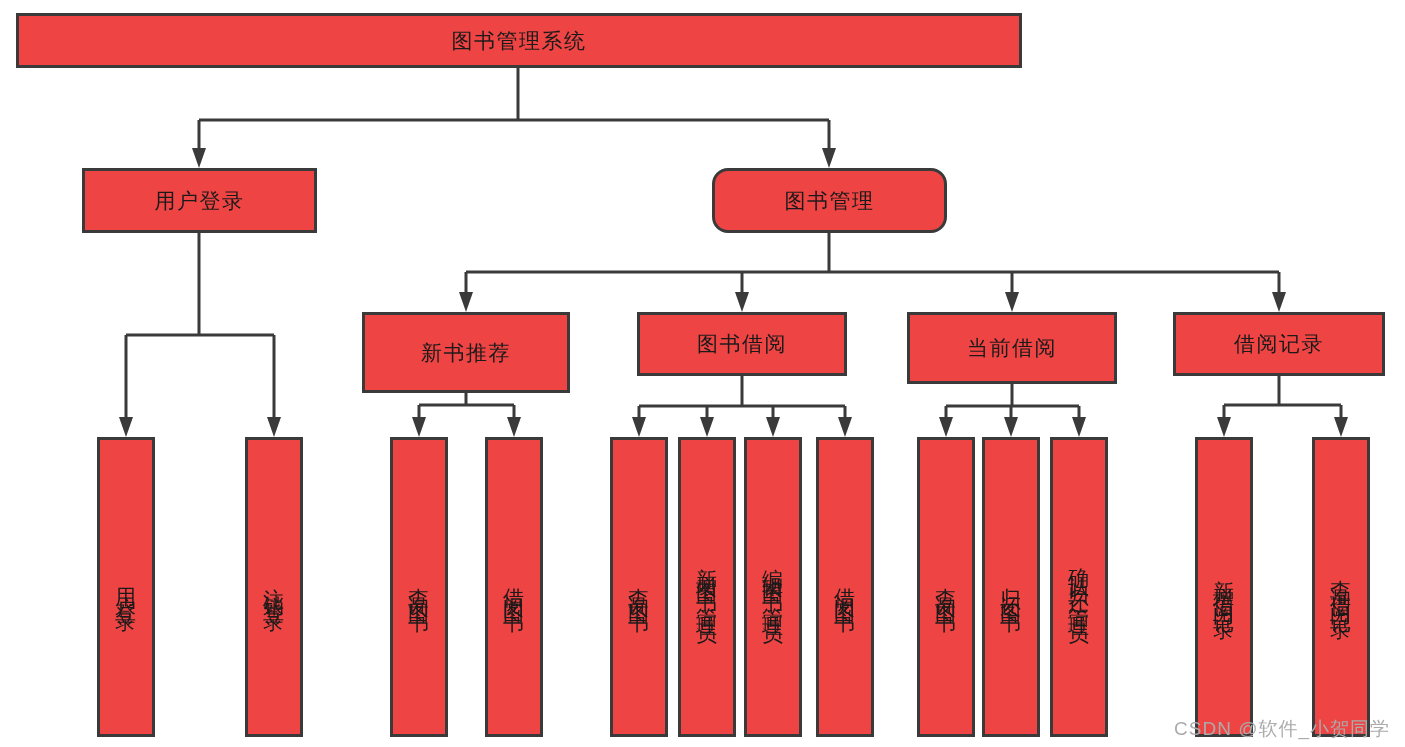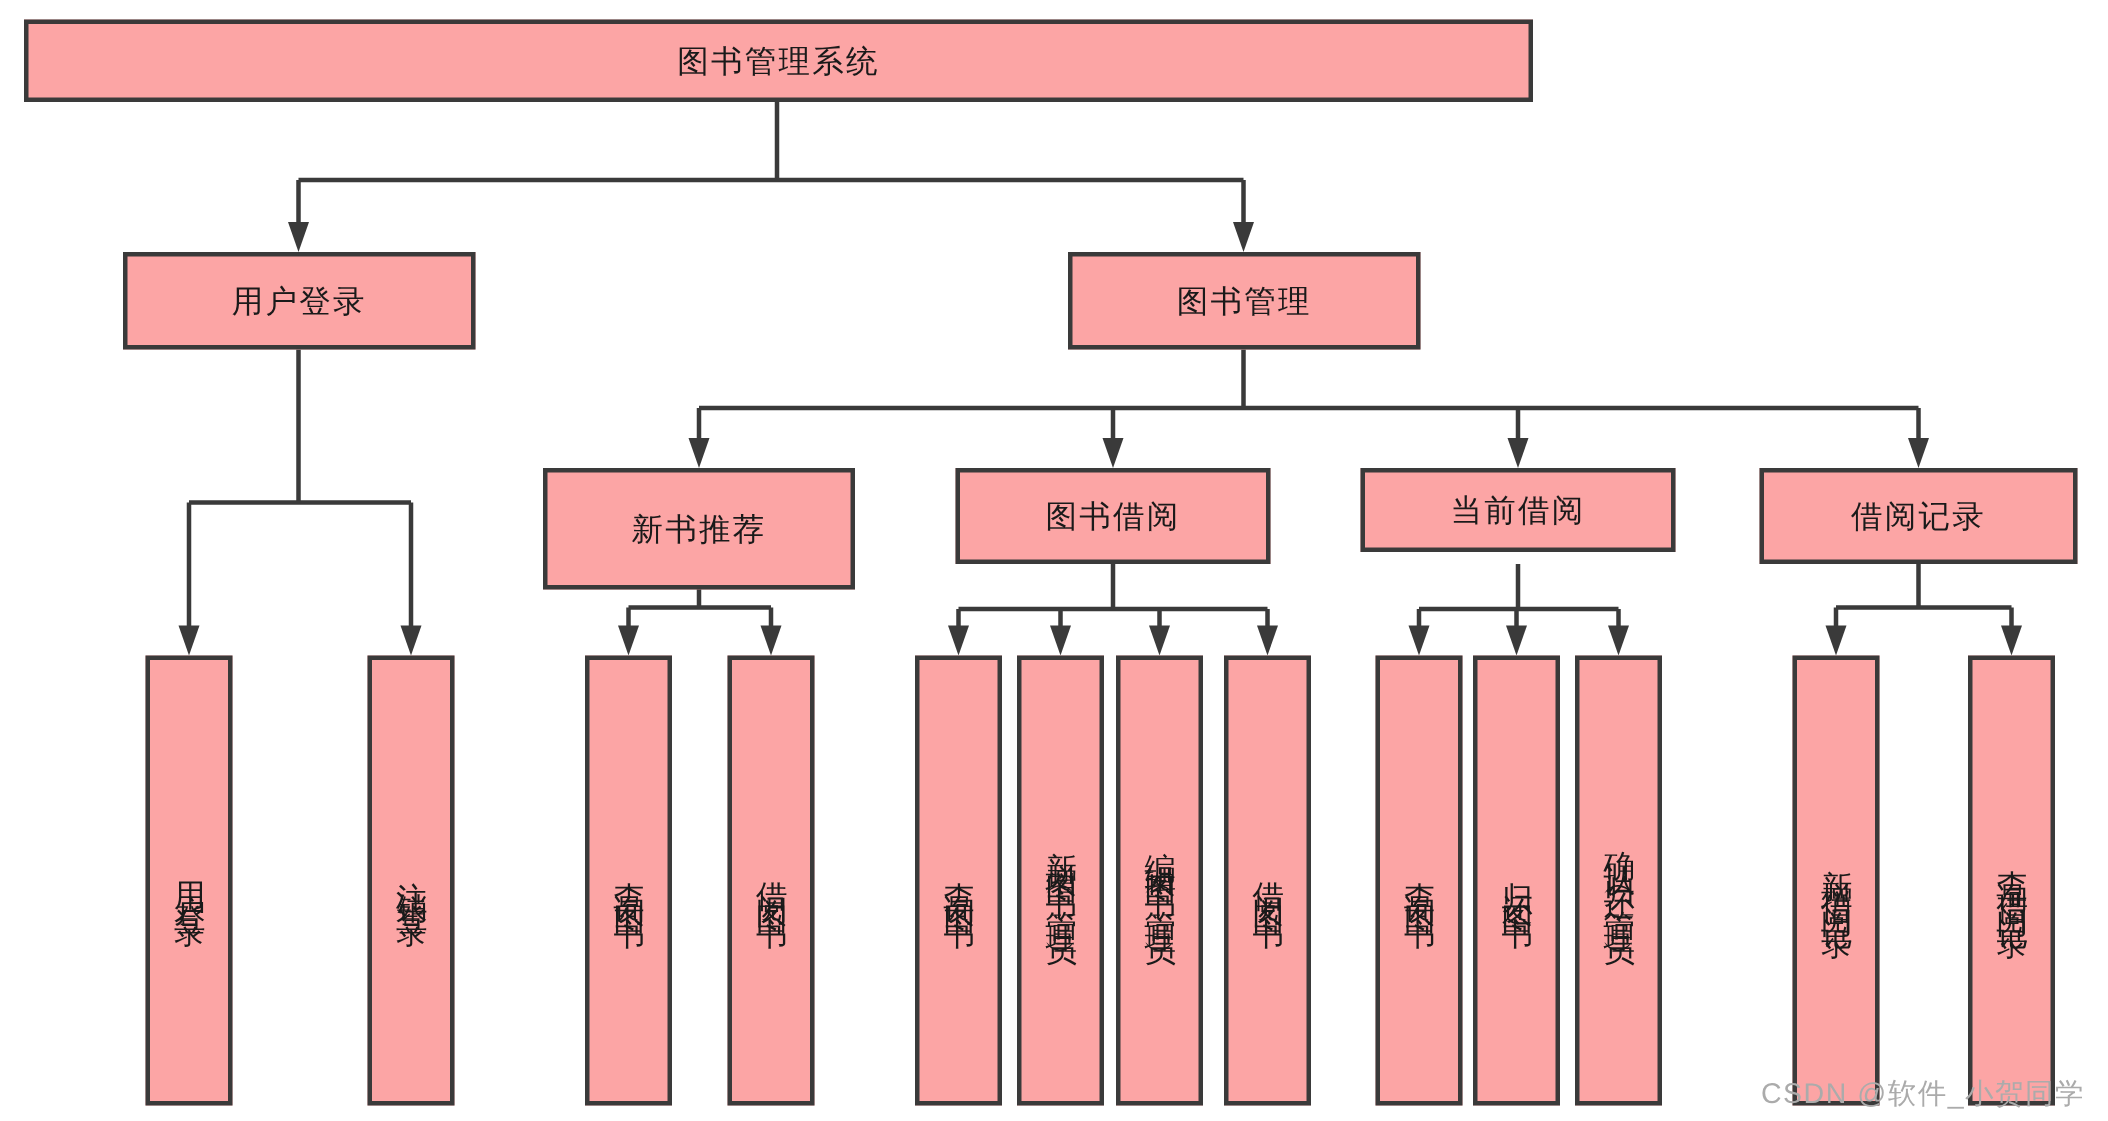--- a/index.html
+++ b/index.html
@@ -16,45 +16,45 @@
     font-family:"Liberation Sans",sans-serif;
     overflow:hidden;
   }
   .connectors{position:absolute;left:0;top:0;z-index:1;}
   .connectors path{stroke:var(--line);stroke-width:3;fill:none;}
   .connectors polygon{fill:var(--line);stroke:none;}
   .box{
     position:absolute;
     box-sizing:border-box;
     border:3px solid var(--line);
-    background:#fca5a5;
+    background:#ef4444;
     display:flex;align-items:center;justify-content:center;
     z-index:2;
     color:var(--text);
   }
   .hlabel{
     font-size:21px;
     letter-spacing:1.5px;
     white-space:nowrap;
   }
   .vbox span{
     writing-mode:vertical-rl;
     text-orientation:mixed;
     font-size:21px;
     line-height:1;
     letter-spacing:8px;
     white-space:nowrap;
   }
   
   .n-root{left:16px;top:13px;width:1006px;height:55px;}
   .n-user-login{left:82px;top:168px;width:235px;height:65px;}
-  .n-book-mgmt{left:712px;top:168px;width:235px;height:65px;}
+  .n-book-mgmt{left:712px;top:168px;width:235px;height:65px;border-radius:16px;}
   .n-rec{left:362px;top:312px;width:208px;height:81px;}
   .n-borrow{left:637px;top:312px;width:210px;height:64px;justify-content:center;}
-  .n-current{left:907px;top:312px;width:210px;height:56px;}
+  .n-current{left:907px;top:312px;width:210px;height:72px;}
   .n-records{left:1173px;top:312px;width:212px;height:64px;}
   .leaf{top:437px;width:58px;height:300px;}
   .l1{left:97px;}  .l2{left:245px;}
   .l3{left:390px;} .l4{left:485px;}
   .l5{left:610px;} .l6{left:678px;} .l7{left:744px;} .l8{left:816px;}
   .l9{left:917px;} .l10{left:982px;} .l11{left:1050px;}
   .l12{left:1195px;} .l13{left:1312px;}
   .watermark{
     position:absolute;
     right:15px;bottom:5px;

